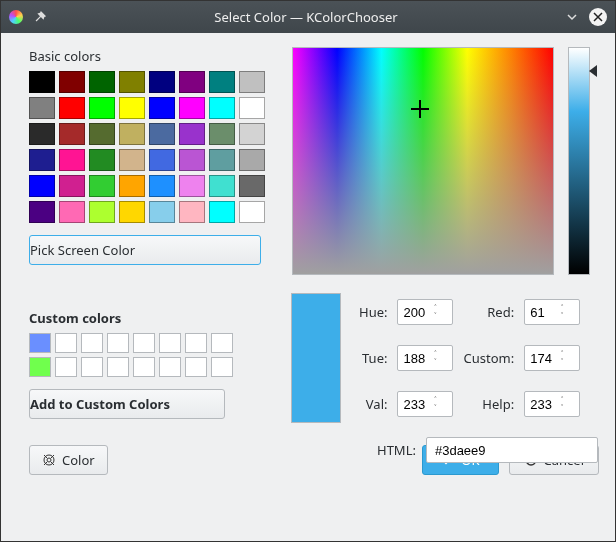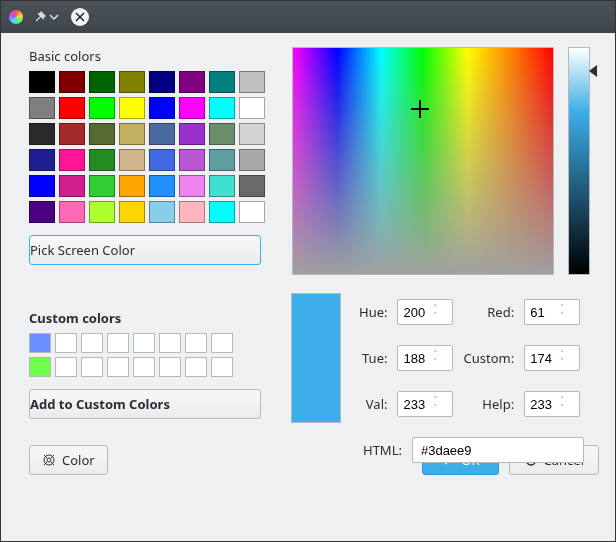--- a/index.html
+++ b/index.html
@@ -37,41 +37,42 @@
 .inputs { display:grid; grid-template-columns: auto 56px auto 56px; column-gap: 10px; row-gap: 8px; align-items:center; }
 .lbl { text-align:right; font-size:13px; color:#2a2e32; }
 .spin { display:flex; align-items:center; border:1px solid #b5b9bd; background:#fff; height: 26px; border-radius:2px; }
 .spin input { border:none; width: 30px; text-align:left; padding-left:5px; font-size:13px; outline:none; background:transparent; }
 .spin .updn { width: 14px; display:flex; flex-direction:column; font-size:8px; line-height:8px; color:#555; align-items:center; }
 .updn span { cursor:pointer; }
 .custom { margin-top: 6px; }
 .custom-rows { display:flex; flex-direction:column; gap:4px; margin-top:6px; margin-bottom: 12px; }
 .custom-row { display:flex; gap:4px; }
 .custom-sw { width:22px; height:20px; border:1px solid #b5b9bd; background:#fff; }
-.add-btn { width: 232px; height: 30px; }
+.add-btn { width: 196px; height: 30px; }
 .bottom { display:flex; align-items:center; margin-top: 14px; }
 .help-btn { height: 30px; padding: 0 12px; gap:6px; }
 .bottom .spacer { flex:1; }
 .ok-btn { height:30px; padding: 0 18px; background:#3daee9; border:1px solid #2b99cf; color:#fff; gap:6px; }
 .cancel-btn { height:30px; padding: 0 14px; gap:6px; margin-left:10px; }
 svg { display:block; }
 </style>
 </head>
 <body>
 
 <div class="window">
   <div class="titlebar">
     <div class="tb-left">
       <div class="t-circ" style="background:conic-gradient(#ff4d4d,#ffd24d,#4dff6a,#4dd2ff,#b84dff,#ff4d4d);"></div>
       <span class="pin-ic">
         <svg viewBox="0 0 16 16">
             <path fill="#ddd" d="M9 1l6 6-2 1-1 3-3-3-5 5-1-1 5-5-3-3 3-1z"></path>
           </svg>
       </span>
     </div>
+    <div class="title">Select Color — KColorChooser</div>
     <span class="t-min">
       <svg width="14" height="14" viewBox="0 0 14 14">
           <path stroke="#ddd" stroke-width="1.5" fill="none" d="M3 5l4 4 4-4"></path>
         </svg>
     </span>
     <span class="t-close">
       <svg width="10" height="10" viewBox="0 0 10 10">
           <path stroke="#222" stroke-width="1.5" d="M1 1l8 8M9 1l-8 8"></path>
         </svg>
     </span>
@@ -224,21 +225,21 @@
               <div class="custom-sw" style="background: rgb(255, 255, 255);"></div>
               <div class="custom-sw" style="background: rgb(255, 255, 255);"></div>
               <div class="custom-sw" style="background: rgb(255, 255, 255);"></div>
             </div>
           </div>
         <div class="btn add-btn">
           <span>Add to Custom Colors</span>
         </div>
       </div>
 
-      <div style="position:absolute; left:334px; top:162px; display:flex; align-items:center; gap:10px;">
+      <div style="position:absolute; left:348px; top:162px; display:flex; align-items:center; gap:10px;">
         <div class="lbl">HTML:</div>
         <input style="border: 1px solid rgb(181, 185, 189); background: rgb(255, 255, 255); height: 26px; width: 172px; padding: 0px 8px; font-size: 13px; border-radius: 2px;" value="#3daee9">
       </div>
     </div>
 
     <div class="bottom">
       <div class="btn help-btn">
         <span>
           <svg width="14" height="14" viewBox="0 0 14 14">
               <circle cx="7" cy="7" r="5" fill="none" stroke="#333"></circle>

